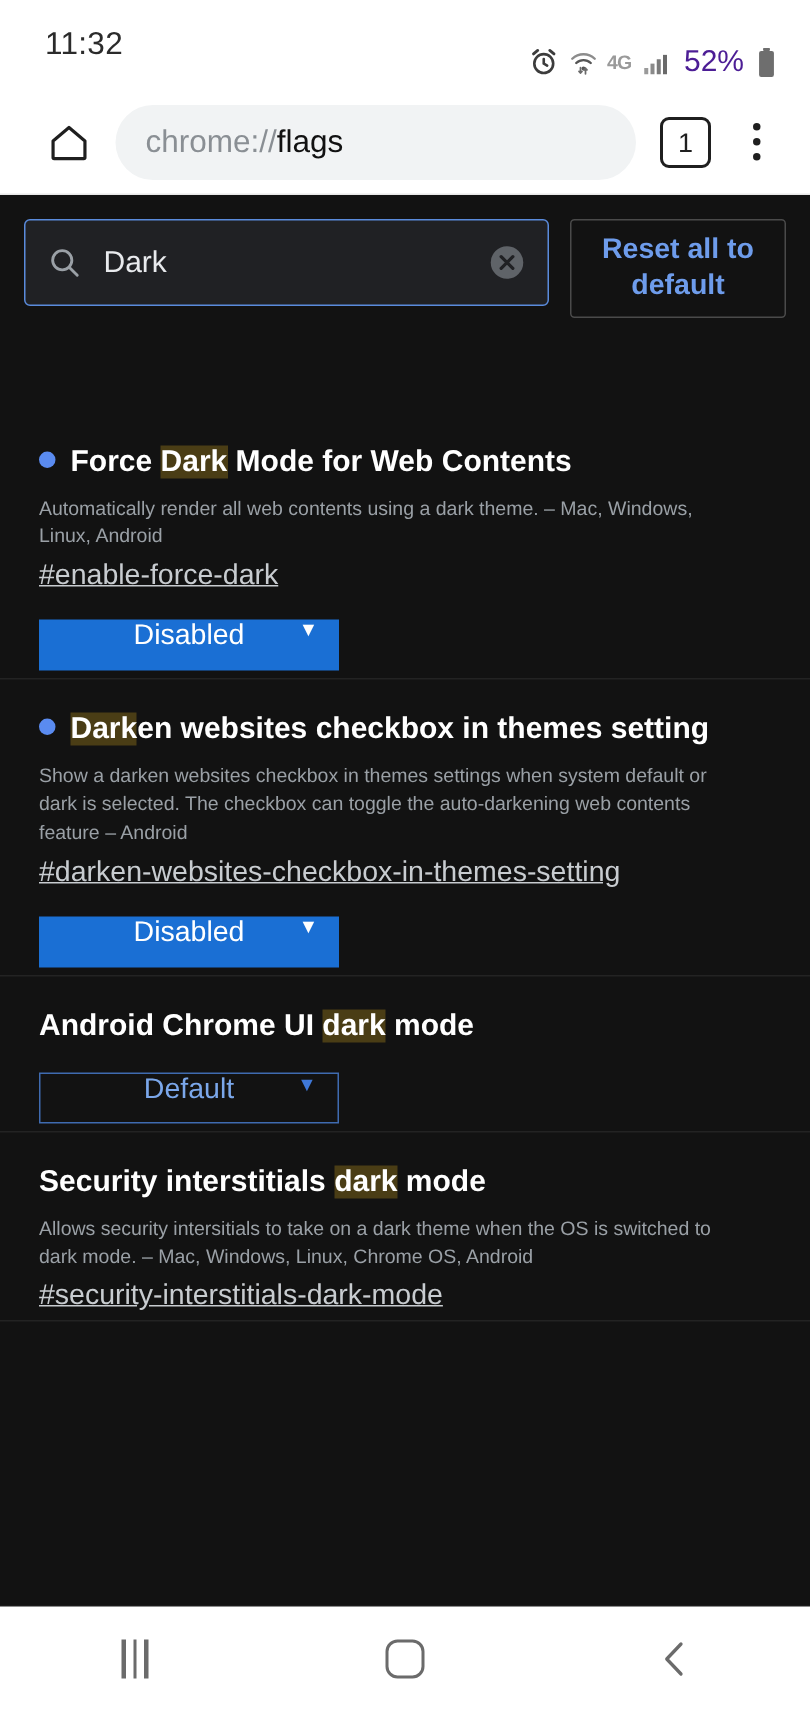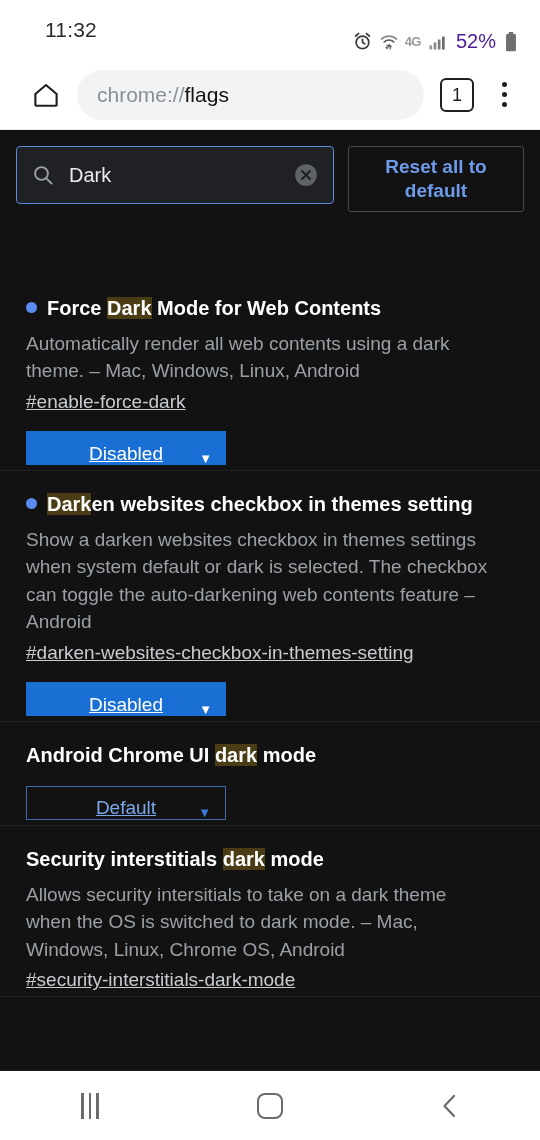--- a/index.html
+++ b/index.html
@@ -10,21 +10,21 @@
     overflow: hidden;
   }
   #app { width: 540px; height: 1140px; display: flex; flex-direction: column; }
 
   
   .statusbar {
     height: 60px; background: #ffffff; flex: none;
     display: flex; align-items: center; justify-content: space-between;
     padding: 0 22px 0 30px;
   }
-  .status-clock { font-size: 21px; color: #2b2b2b; letter-spacing: .2px; margin-left: 15px; }
+  .status-clock { font-size: 21px; color: #2b2b2b; letter-spacing: .2px; }
   .status-icons { display: flex; align-items: center; gap: 6px; margin-top: 23px; }
   .status-icons svg { display: block; }
   .batt-text { font-size: 20px; color: #4c1d95; margin: 0 2px 0 3px; }
 
   
   .toolbar {
     height: 70px; background: #ffffff; flex: none;
     display: flex; align-items: center; padding: 0 16px 0 25px; gap: 10px;
     border-bottom: 1px solid #e8e8e8;
   }
@@ -54,49 +54,49 @@
     padding: 16px 16px 18px 16px; flex: none;
   }
   .search-box {
     flex: 1; height: 58px; background: #202124;
     border: 1.5px solid #5a8bdc; border-radius: 4px;
     display: flex; align-items: center; padding: 0 14px 0 14px; gap: 14px;
   }
   .search-text { flex: 1; font-size: 20px; color: #e8eaed; }
   .clear-btn { width: 26px; height: 26px; flex: none; }
   .reset-btn {
-    width: 176px; min-height: 58px; border: 1px solid #4a4a4a; border-radius: 3px;
+    width: 144px; min-height: 58px; border: 1px solid #4a4a4a; border-radius: 3px;
     background: #121212; color: #6e9ceb; font-size: 19px; font-weight: bold;
     text-align: center; line-height: 1.25; padding: 8px 10px;
     display: flex; align-items: center; justify-content: center;
   }
 
   .flag-list { flex: 1; overflow: hidden; }
   .flag {
     padding: 20px 16px 5px 26px;
     border-bottom: 1px solid #232323;
   }
   .flag-title {
     font-size: 20px; font-weight: bold; color: #ffffff;
     line-height: 1.3; display: flex; align-items: baseline; gap: 10px;
   }
   .dot { width: 11px; height: 11px; border-radius: 50%; background: #5a8bf0; flex: none; position: relative; top: -2px; }
   .hl { background: #4a3d15; color: #ffffff; }
   .flag-desc {
-    font-size: 19px; color: #9aa0a6; line-height: 1.45;
+    font-size: 13px; color: #9aa0a6; line-height: 1.45;
     margin-top: 9px; max-width: 470px;
   }
   .flag-id {
     font-size: 19px; color: #c8ccd0; text-decoration: underline;
     margin-top: 6px; display: inline-block;
   }
   .select-wrap { margin-top: 18px; }
   .flag-select {
-    width: 200px; height: 34px; display: flex; align-items: flex-end;
-    justify-content: center; position: relative; font-size: 19px; text-decoration: underline;
+    width: 200px; height: 34px; display: flex; align-items: flex-start;
+    justify-content: center; position: relative; font-size: 19px;
   }
   .flag-select.modified { background: #1a6fd4; color: #ffffff; border: none; }
   .flag-select.default { background: transparent; color: #7ba7ea; border: 1.5px solid #3f6bb0; }
   .flag-select .caret { position: absolute; right: 14px; font-size: 13px; line-height: 1; }
   .flag-select.modified .caret { color: #ffffff; }
   .flag-select.default .caret { color: #3f78d8; }
 
   
   .navbar {
     height: 70px; background: #ffffff; flex: none;

